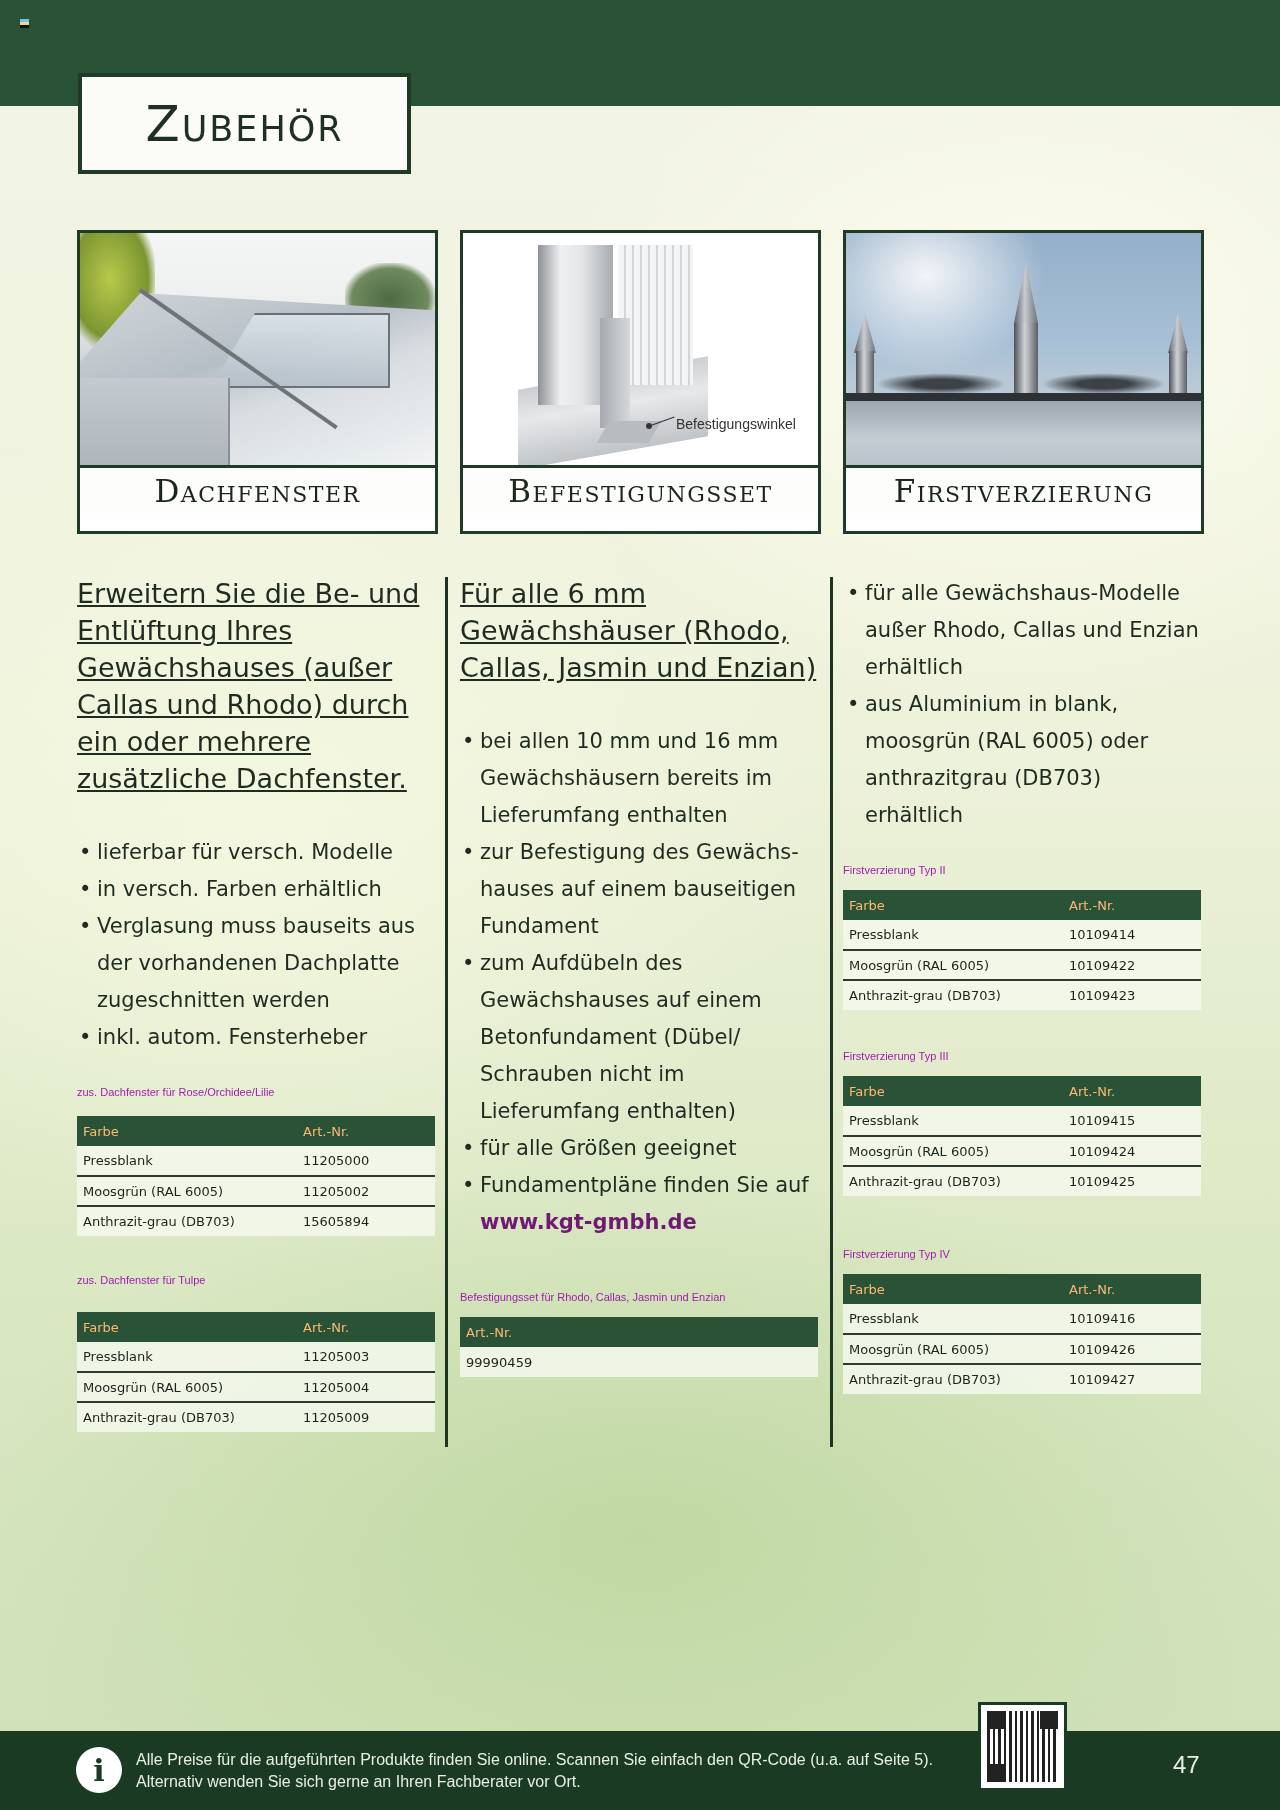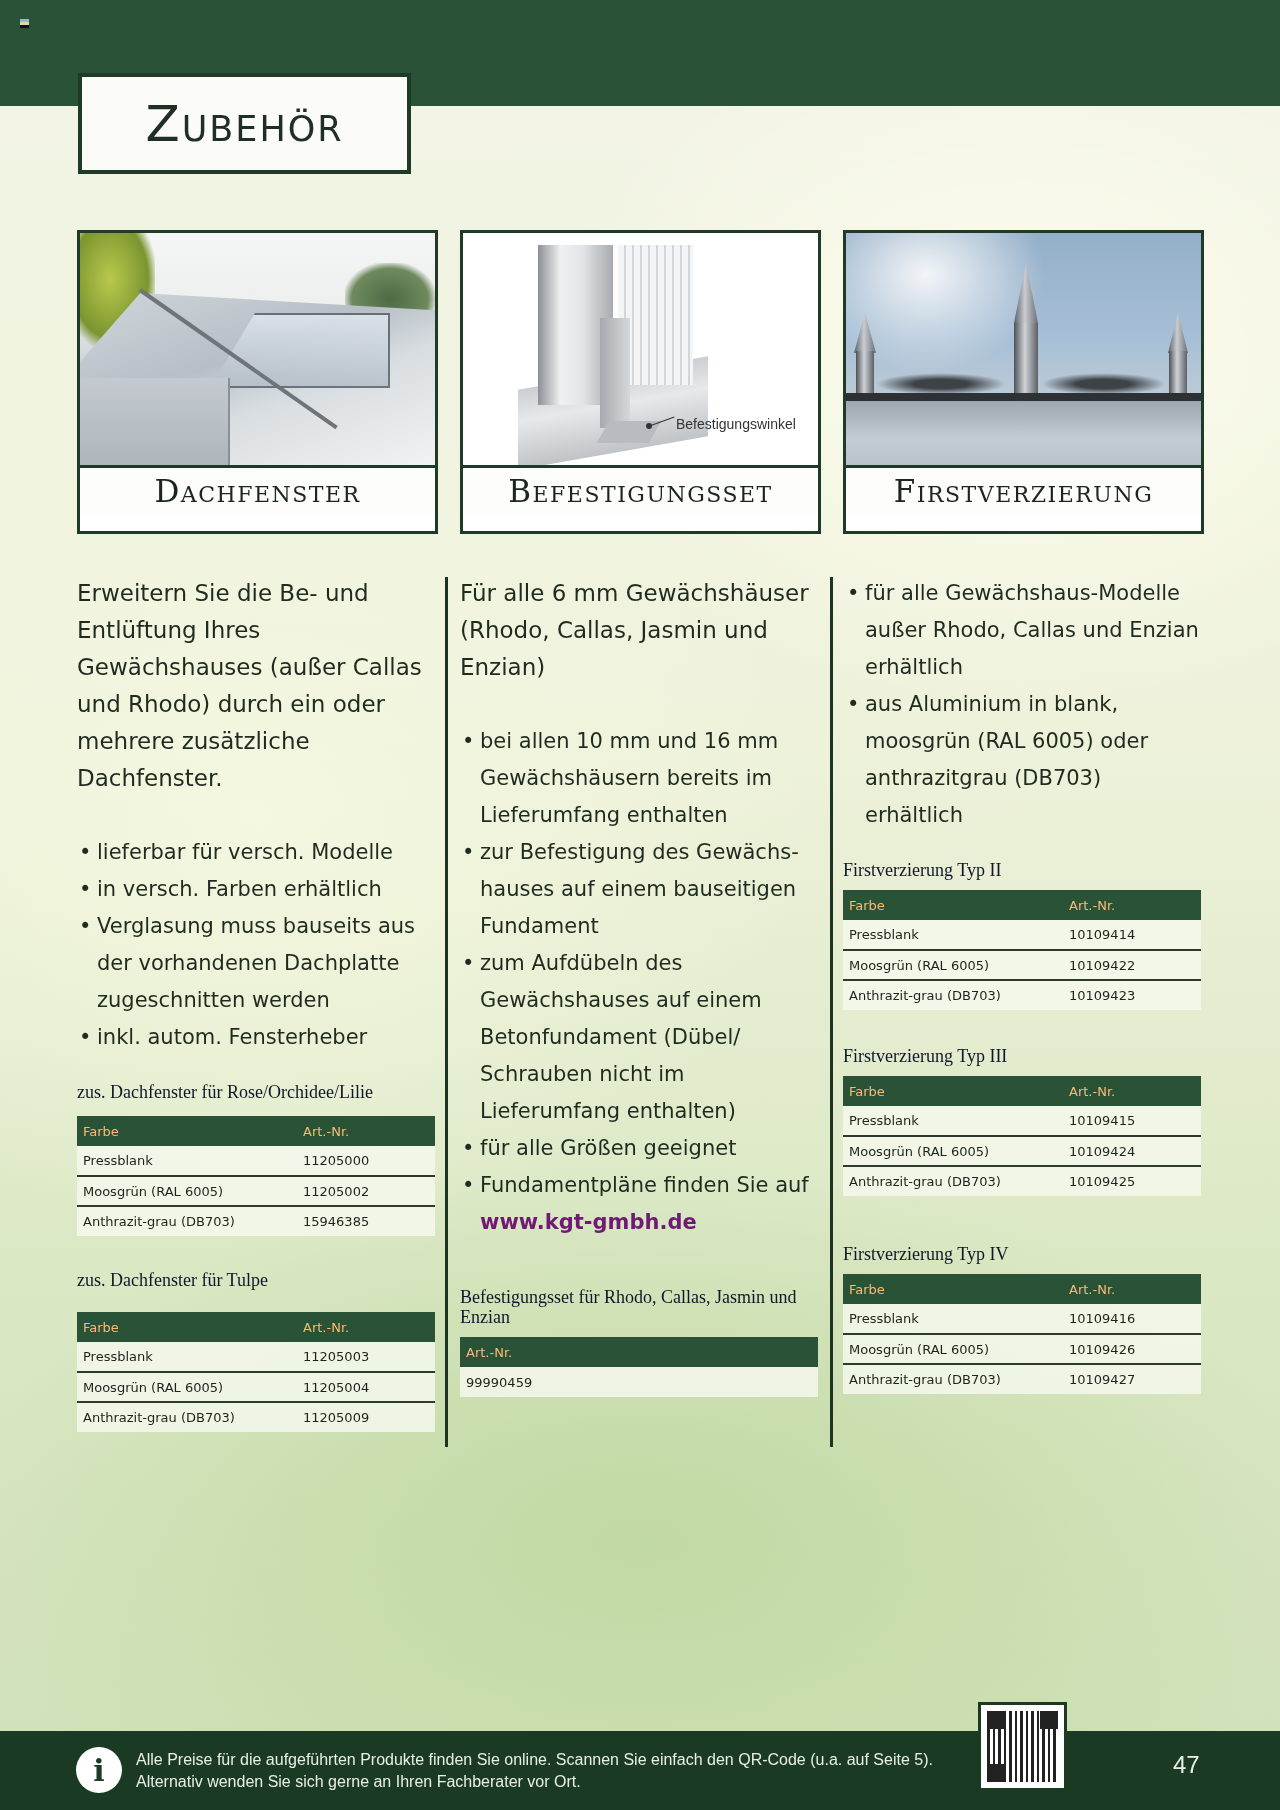--- a/index.html
+++ b/index.html
@@ -92,27 +92,27 @@
 
   
   .col { position: absolute; top: 575px; }
   #col-1 { left: 77px; width: 360px; }
   #col-2 { left: 460px; width: 360px; }
   #col-3 { left: 845px; width: 360px; }
   .divider { position: absolute; width: 3px; background: #1d3422; top: 577px; height: 870px; }
   #divider-1 { left: 445px; }
   #divider-2 { left: 830px; }
 
-  .body-text { font-family: "DejaVu Sans", sans-serif; font-size: 23px; line-height: 37px; color: #1f2b20; }
+  .body-text { font-family: "DejaVu Sans", sans-serif; font-size: 27px; line-height: 37px; color: #1f2b20; text-decoration: underline; }
   ul.bullets { list-style: none; }
   ul.bullets li { position: relative; padding-left: 20px; font-family: "DejaVu Sans", sans-serif; font-size: 21px; line-height: 37px; color: #1f2b20; }
   ul.bullets li::before { content: "\2022"; position: absolute; left: 2px; top: 0; }
   .link { color: #701a75; font-weight: bold; }
 
-  .tbl-title { font-family: Liberation Serif, serif; font-size: 18px; color: #0f172a; line-height: 20px; }
+  .tbl-title { font-family: Liberation Sans, sans-serif; font-size: 11px; color: #a21caf; line-height: 20px; }
   table.spec { width: 358px; border-collapse: collapse; margin-top: 14px; font-family: "DejaVu Sans", sans-serif; font-size: 13px; }
   table.spec th { background: #2a5236; color: #fdba74; font-weight: normal; text-align: left; height: 30px; padding-left: 6px; }
   table.spec td { height: 30px; padding-left: 6px; color: #1b241c; background: rgba(245,248,236,0.85); border-top: 2px solid #2d3a2f; }
   table.spec tr:nth-child(2) td { border-top: none; }
   table.spec .c1 { width: 220px; }
 
   
   .footer { position: absolute; left: 0; top: 1731px; width: 1280px; height: 79px; background: #1b3a24; }
   .info-icon { position: absolute; left: 76px; top: 1747px; width: 46px; height: 46px; border-radius: 50%; background: #fff; display: flex; align-items: center; justify-content: center; color: #1b3a24; font-family: "DejaVu Serif", serif; font-weight: bold; font-size: 30px; }
   .footer-text { position: absolute; left: 136px; top: 1749px; color: #e8efe6; font-family: "Liberation Sans", sans-serif; font-size: 16px; line-height: 22px; }
@@ -212,21 +212,21 @@
       <tr>
             <td>Pressblank</td>
             <td>11205000</td>
           </tr>
       <tr>
             <td>Moosgrün (RAL 6005)</td>
             <td>11205002</td>
           </tr>
       <tr>
             <td>Anthrazit-grau (DB703)</td>
-            <td>15946385</td>
+            <td>15605894</td>
           </tr>
     </tbody>
       </table>
   </div>
 
   <div style="margin-top:34px;">
     <div class="tbl-title">zus. Dachfenster für Tulpe</div>
     <table class="spec" style="margin-top:22px;">
       <tbody>
           <tr>

